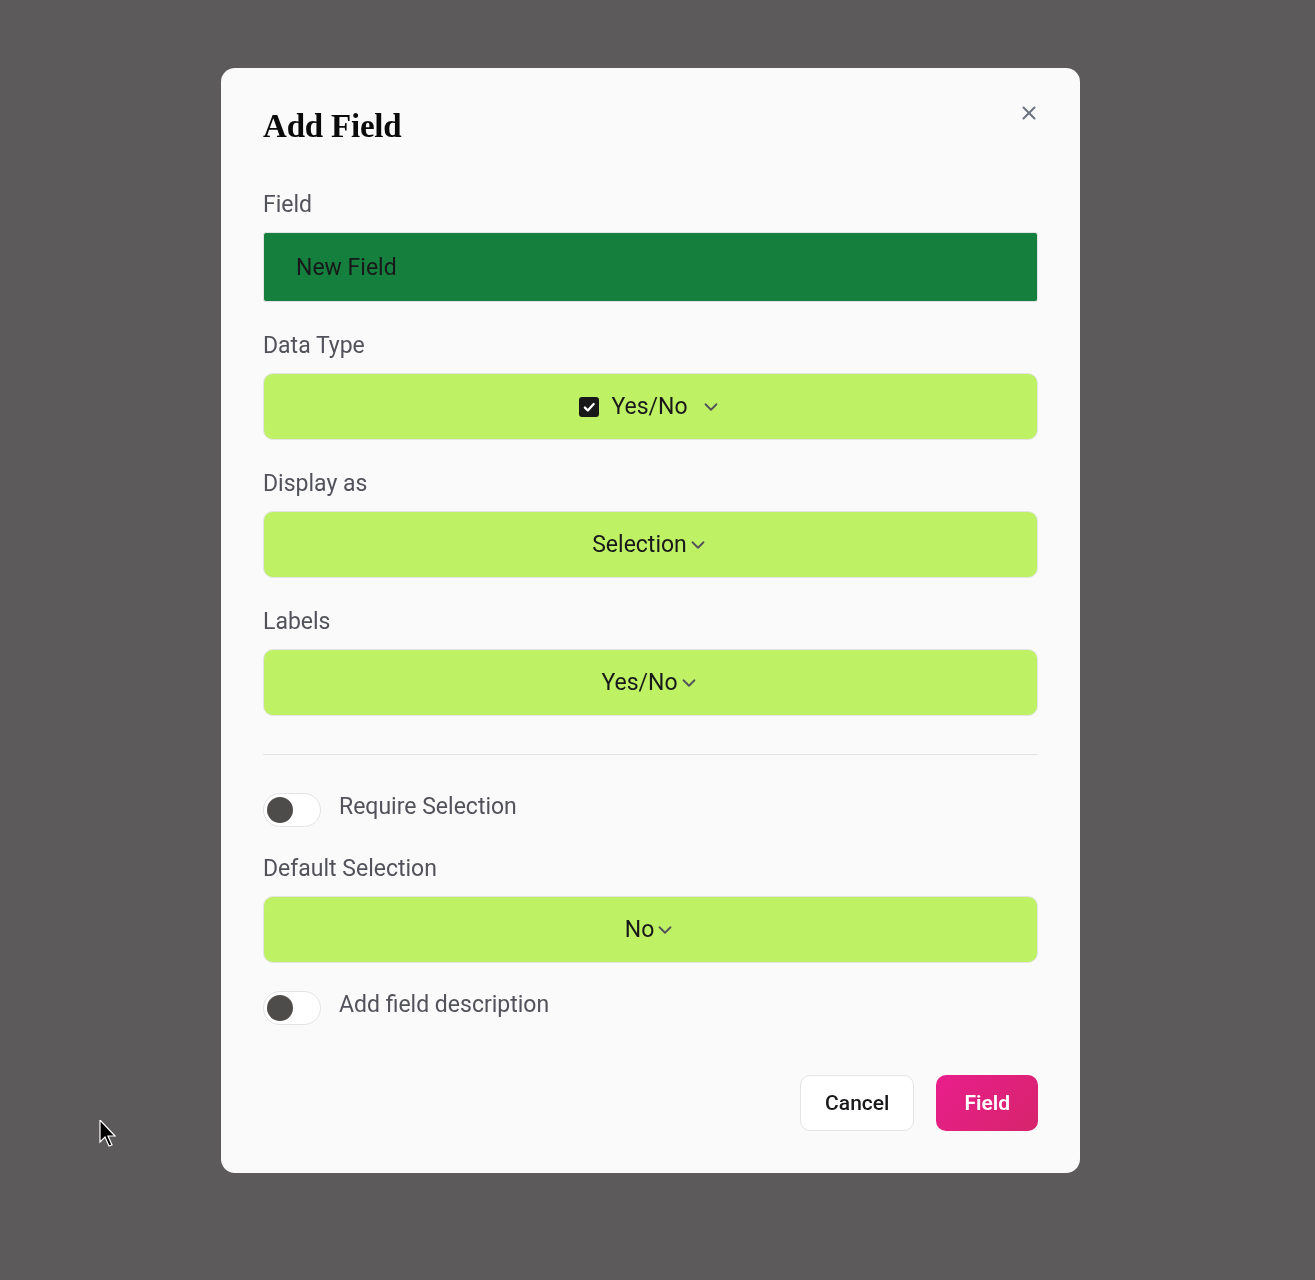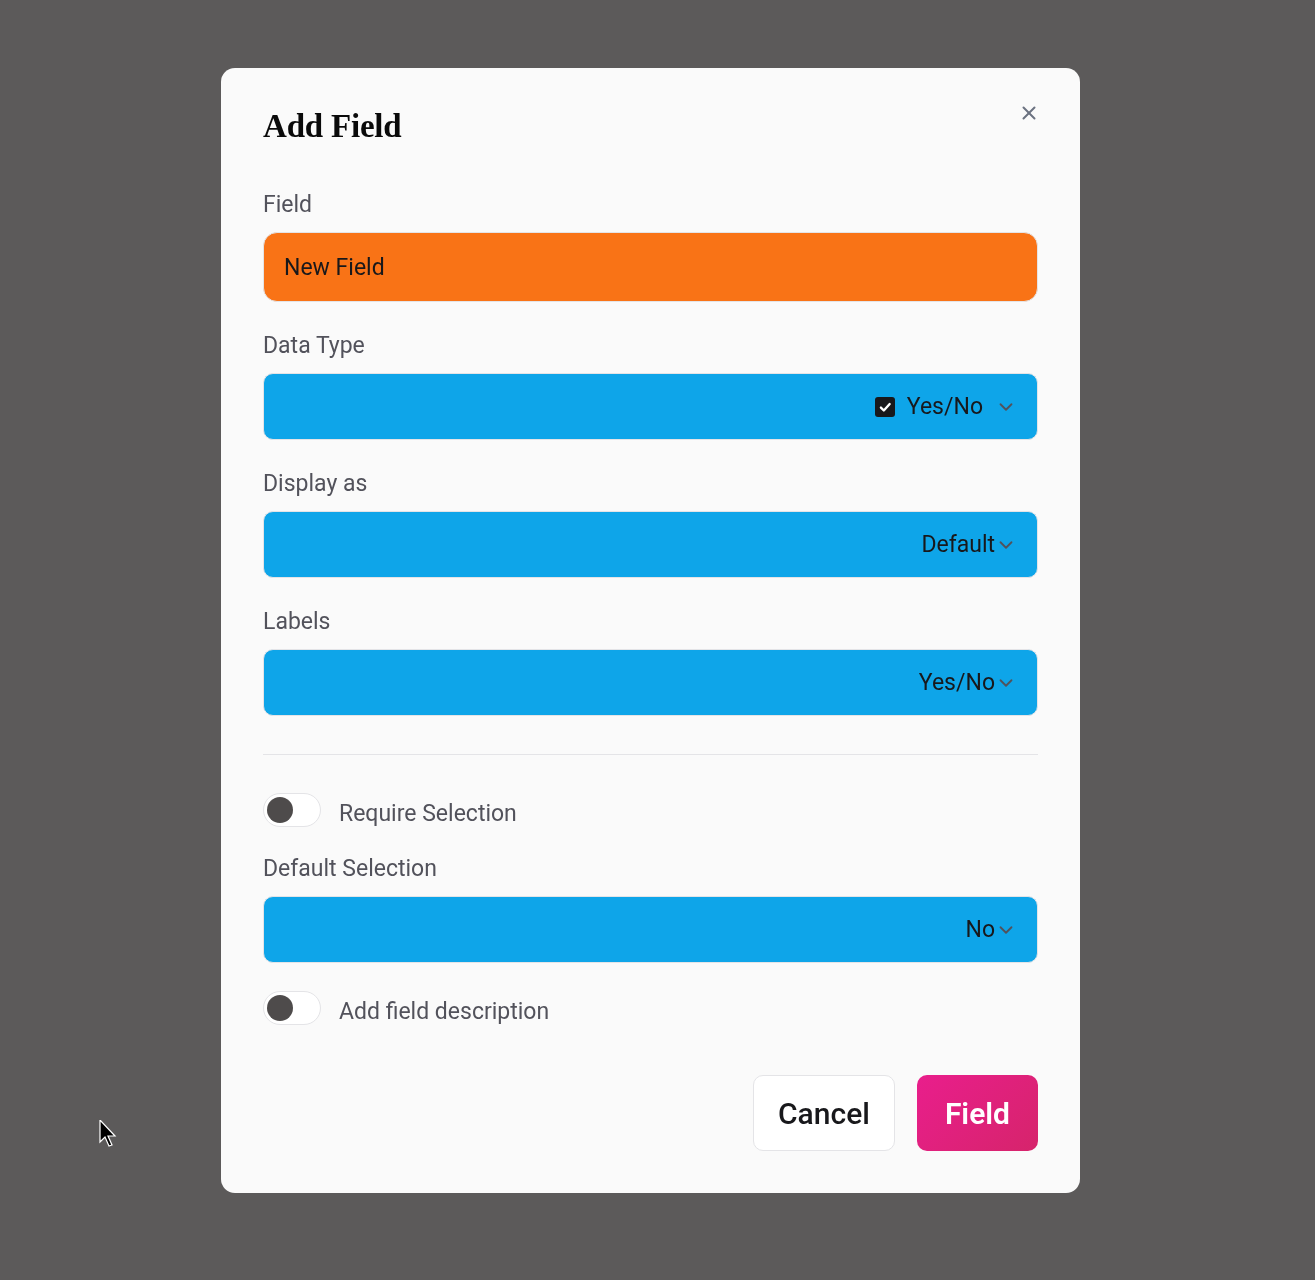--- a/index.html
+++ b/index.html
@@ -52,43 +52,43 @@
     .field-label {
       font-size: 23px;
       color: #52525b;
       margin-bottom: 14px;
       display: block;
     }
     .text-input {
       width: 100%;
       height: 70px;
       border: 1px solid #e4e4e7;
-      border-radius: 14px;
-      padding: 0 20px;
+      border-radius: 3px;
+      padding: 0 32px;
       font-size: 23px;
       color: #18181b;
-      background-color: #f97316;
+      background-color: #15803d;
       font-family: inherit;
     }
     .select-wrapper {
       position: relative;
       width: 100%;
     }
     .select-display {
       width: 100%;
       height: 67px;
       border: 1px solid #e4e4e7;
       border-radius: 10px;
       padding: 0 20px;
       font-size: 23px;
       color: #18181b;
-      background-color: #0ea5e9;
+      background-color: #bef264;
       display: flex;
       align-items: center;
-      justify-content: flex-end;
+      justify-content: center;
       cursor: pointer;
     }
     .select-display.with-icon {
       gap: 12px;
     }
     .select-left {
       display: flex;
       align-items: center;
       gap: 12px;
     }
@@ -116,21 +116,21 @@
       margin-bottom: 30px;
     }
     .divider {
       height: 1px;
       background-color: #e4e4e7;
       margin-top: 38px;
       margin-bottom: 38px;
     }
     .toggle-row {
       display: flex;
-      align-items: flex-end;
+      align-items: flex-start;
       gap: 18px;
       margin-bottom: 28px;
     }
     .toggle {
       width: 58px;
       height: 34px;
       background-color: #ffffff;
       border: 1px solid #e4e4e7;
       border-radius: 18px;
       position: relative;
@@ -150,23 +150,23 @@
       font-size: 23px;
       color: #52525b;
     }
     .button-row {
       display: flex;
       justify-content: flex-end;
       gap: 22px;
       margin-top: 50px;
     }
     .btn {
-      height: 76px;
+      height: 56px;
       border-radius: 10px;
-      font-size: 30px;
+      font-size: 21px;
       font-weight: 500;
       cursor: pointer;
       padding: 0 24px;
       font-family: inherit;
     }
     .btn-cancel {
       background-color: #ffffff;
       border: 1px solid #e4e4e7;
       color: #18181b;
     }
@@ -223,21 +223,21 @@
           <polyline points="6 9 12 15 18 9"></polyline>
         </svg>
       </div>
     </div>
   </div>
 
   <div class="form-group">
     <label class="field-label">Display as</label>
     <div class="select-wrapper">
       <div class="select-display">
-        <span>Default</span>
+        <span>Selection</span>
         <svg class="chevron-icon" viewBox="0 0 24 24" fill="none" stroke="currentColor" stroke-width="2" stroke-linecap="round" stroke-linejoin="round">
           <polyline points="6 9 12 15 18 9"></polyline>
         </svg>
       </div>
     </div>
   </div>
 
   <div class="form-group" style="margin-bottom:8px">
     <label class="field-label">Labels</label>
     <div class="select-wrapper">

